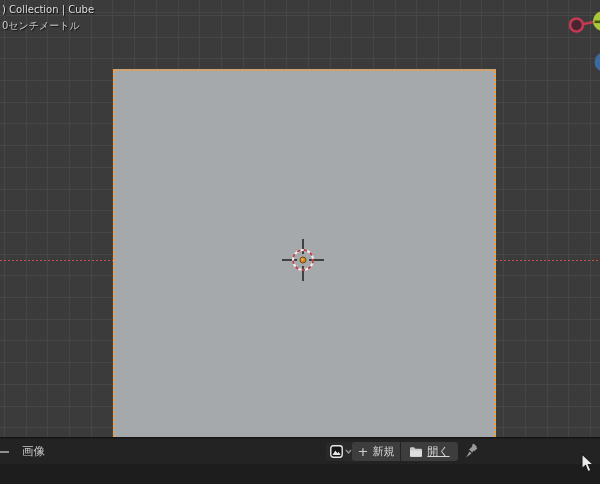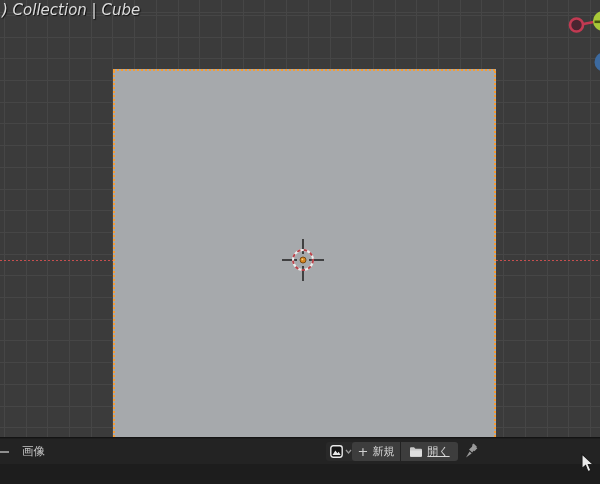--- a/index.html
+++ b/index.html
@@ -29,21 +29,21 @@
     background:repeating-linear-gradient(90deg,#f79d33 0 2px, transparent 2px 4px); }
   .cube .edge-left { left:0; top:0; bottom:0; width:2px;
     background:repeating-linear-gradient(0deg,#f79d33 0 2px, transparent 2px 4px); }
   .cube .edge-right { right:0; top:0; bottom:0; width:2px;
     background:repeating-linear-gradient(0deg,#f79d33 0 2px, transparent 2px 4px); }
 
   .cursor3d { position:absolute; left:279px; top:236px; width:48px; height:48px; }
   .gizmo { position:absolute; left:540px; top:0; width:60px; height:84px; }
 
   .overlay-text { position:absolute; left:2px; top:2px; color:#dcdcdc;
-    font-size:15px; line-height:16px; text-shadow:1px 1px 1px rgba(0,0,0,.8); white-space:nowrap;font-style:italic; }
+    font-size:10px; line-height:16px; text-shadow:1px 1px 1px rgba(0,0,0,.8); white-space:nowrap; }
   .overlay-text .line2 { color:#c9c9c9; }
 
   
   .bottombar { position:absolute; left:0; top:437px; width:600px; height:47px;
     background:#1d1d1d; border-top:1px solid #141414; }
   .bb-header { position:absolute; left:0; top:1px; width:600px; height:25px; background:#232323; }
   .bb-dash { position:absolute; left:0; top:12px; width:9px; height:2px; background:#8f8f8f; }
   .bb-menu { position:absolute; left:22px; top:0; height:25px; line-height:25px;
     font-size:11.5px; color:#c6c6c6; cursor:default; }
   .bb-dropdown { position:absolute; left:326px; top:3px; width:30px; height:19px;
@@ -88,20 +88,21 @@
     <svg class="gizmo" viewBox="0 0 60 84" width="60" height="84">
       <line x1="42" y1="24.2" x2="55" y2="21.8" stroke="#c23a52" stroke-width="2.6"></line>
       <circle cx="36.5" cy="25" r="6.5" fill="#4a2531" stroke="#c23a52" stroke-width="2.6"></circle>
       <circle cx="63" cy="21" r="10" fill="#a9c938"></circle>
       <line x1="54.5" y1="21.8" x2="60" y2="21.8" stroke="#44540f" stroke-width="2.6"></line>
       <circle cx="64" cy="62" r="9.5" fill="#3c6aa0"></circle>
     </svg>
 
     <div class="overlay-text">
       <div class="line1">) Collection | Cube</div>
+      <div class="line2">0センチメートル</div>
     </div>
   </div>
 
   <div class="bottombar">
     <div class="bb-header">
       <div class="bb-dash"></div>
       <div class="bb-menu">画像</div>
 
       <div class="bb-dropdown">
         <svg width="13" height="13" viewBox="0 0 13 13">

